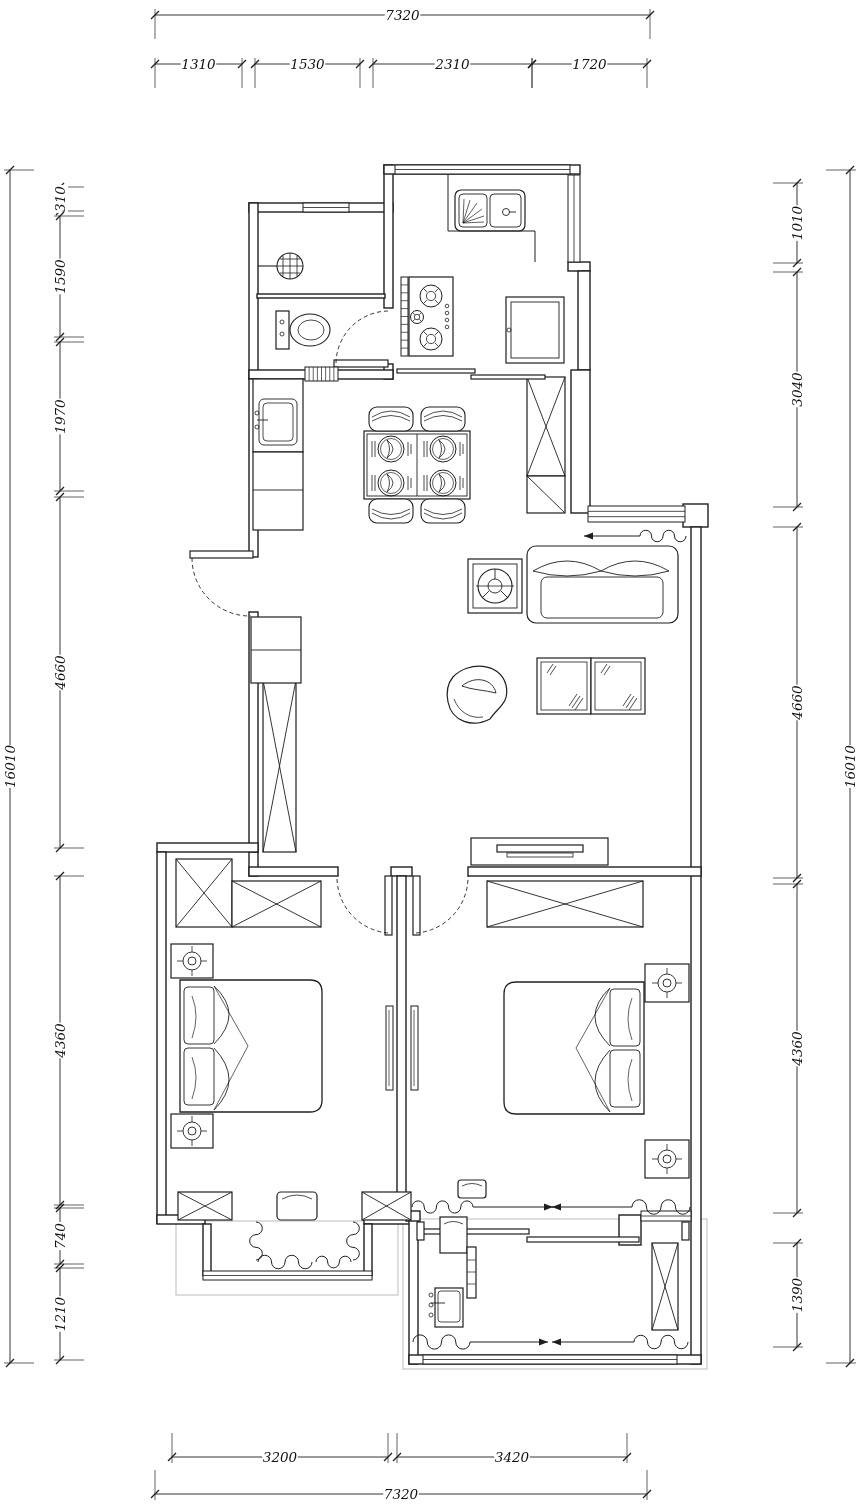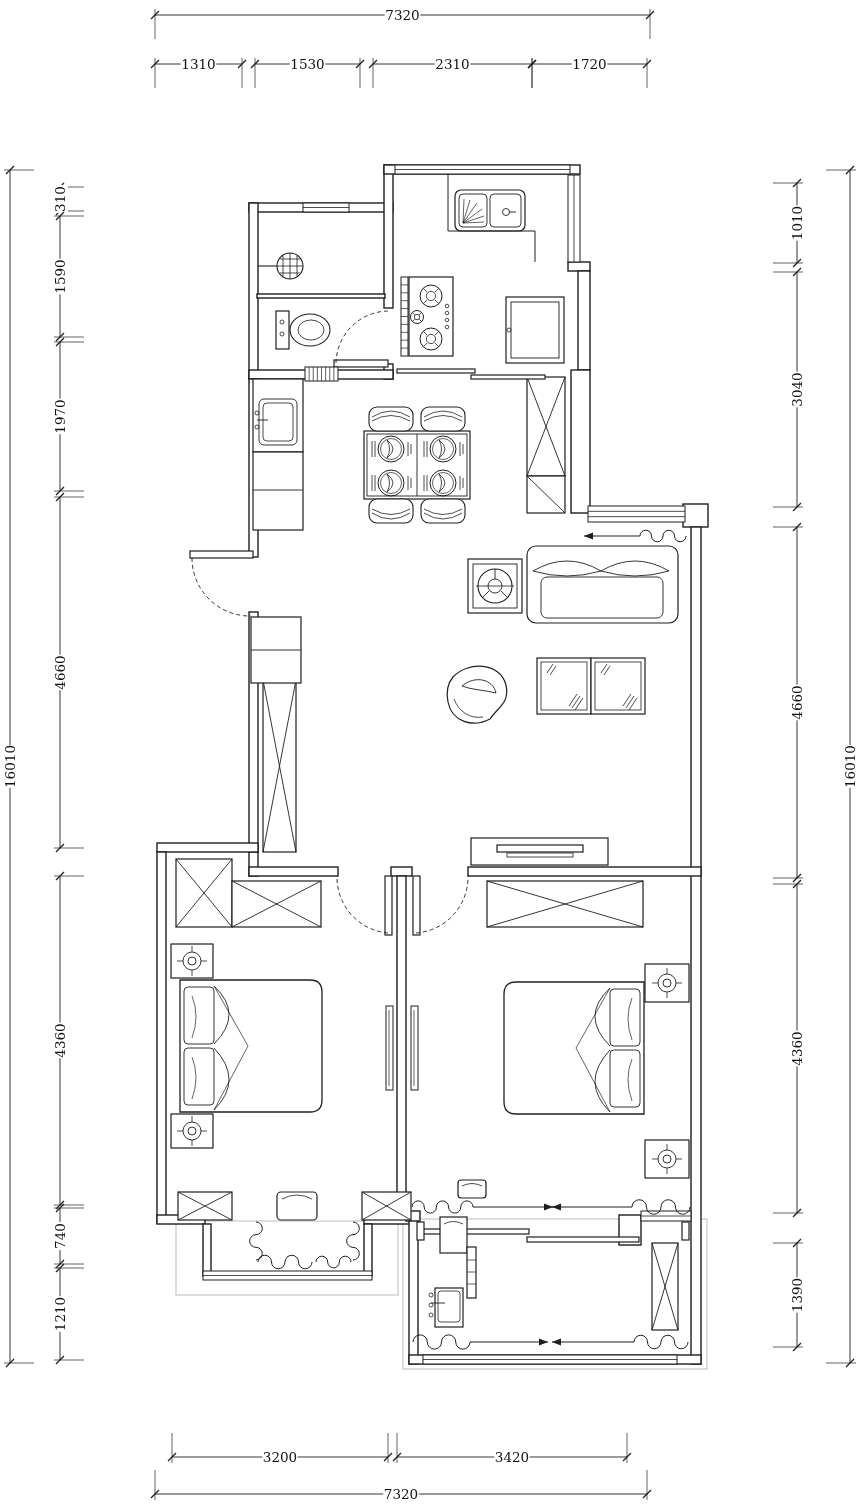--- a/index.html
+++ b/index.html
@@ -1,16 +1,16 @@
 <!DOCTYPE html>
 <html><head>
 <meta charset="utf-8">
 <style>
   html,body{margin:0;padding:0;background:#fff;}
-  #stage{width:860px;height:1512px;position:relative;background:#fff;overflow:hidden;}
+  #stage{width:860px;height:1512px;position:relative;background:#fff;overflow:hidden;font-style:italic;}
   svg{display:block;font-family:"DejaVu Serif", serif;}
   text{fill:#111;}
 </style>
 </head>
 <body>
 
 <div id="stage">
     <svg width="860" height="1512" viewBox="0 0 860 1512">
       <rect x="0" y="0" width="860" height="1512" fill="#ffffff"></rect>
       <g>

